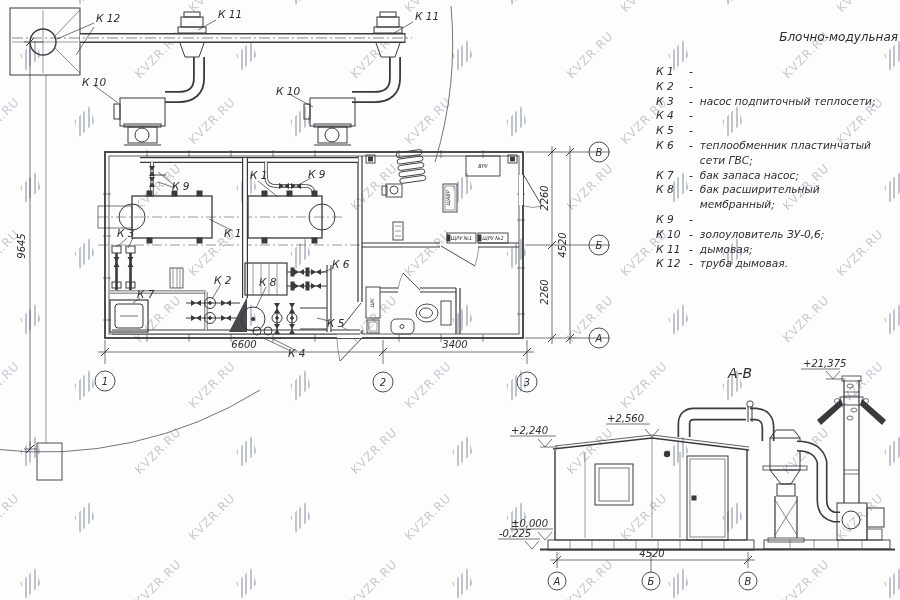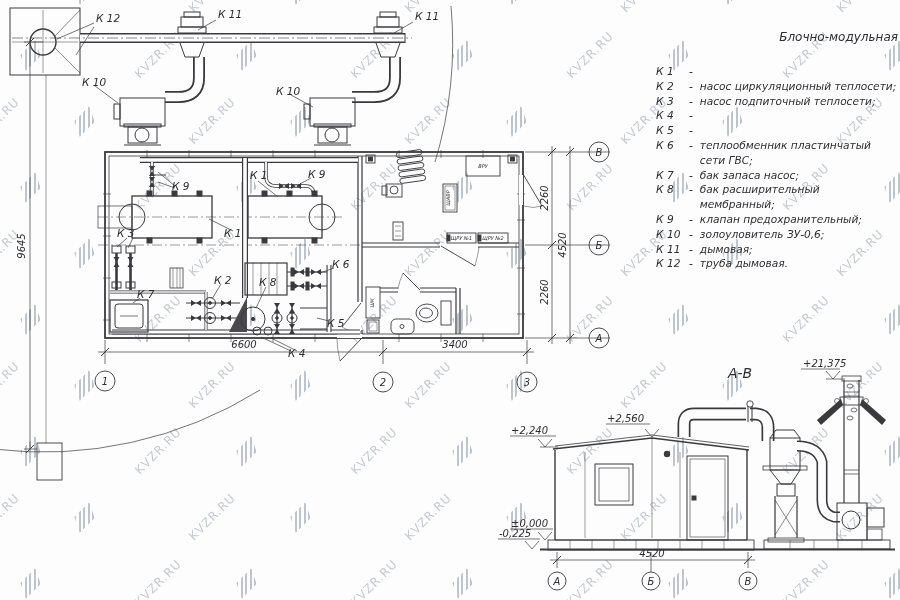--- a/index.html
+++ b/index.html
@@ -550,21 +550,20 @@
     </div>
     <div class="legend-items">
     <div class="legend-item">
       <span class="lg-key">К 1</span>
       <span class="lg-dash">-</span>
     </div>
 
     <div class="legend-item">
       <span class="lg-key">К 2</span>
       <span class="lg-dash">-</span>
-      <span class="lg-desc">насос циркуляционный теплосети;</span>
     </div>
 
     <div class="legend-item">
       <span class="lg-key">К 3</span>
       <span class="lg-dash">-</span>
       <span class="lg-desc">насос подпиточный теплосети;</span>
     </div>
 
     <div class="legend-item">
       <span class="lg-key">К 4</span>
@@ -590,21 +589,20 @@
 
     <div class="legend-item">
       <span class="lg-key">К 8</span>
       <span class="lg-dash">-</span>
       <span class="lg-desc">бак расширительный мембранный;</span>
     </div>
 
     <div class="legend-item">
       <span class="lg-key">К 9</span>
       <span class="lg-dash">-</span>
-      <span class="lg-desc">клапан предохранительный;</span>
     </div>
 
     <div class="legend-item">
       <span class="lg-key">К 10</span>
       <span class="lg-dash">-</span>
       <span class="lg-desc">золоуловитель ЗУ-0,6;</span>
     </div>
 
     <div class="legend-item">
       <span class="lg-key">К 11</span>

